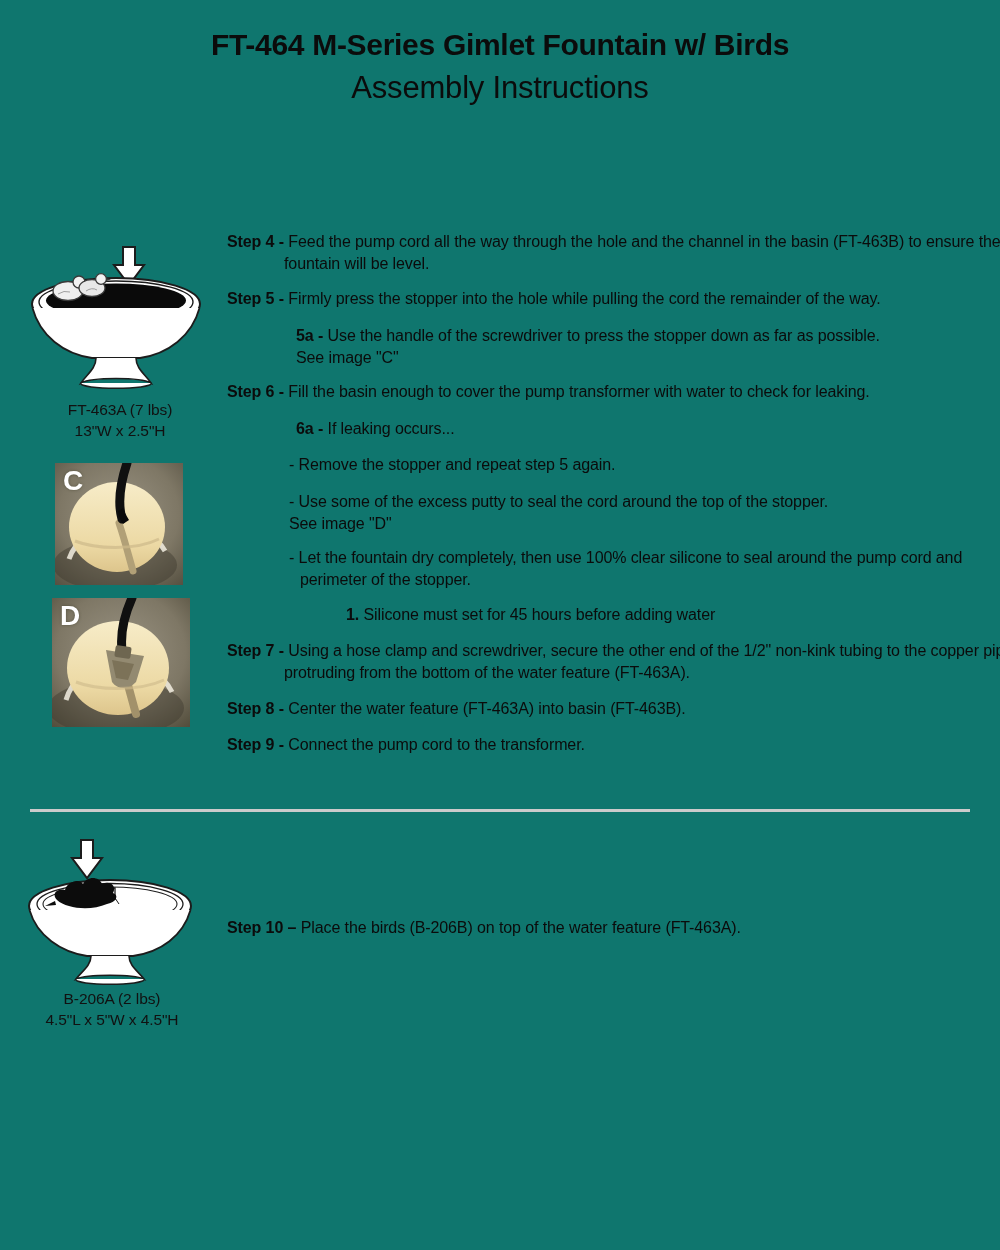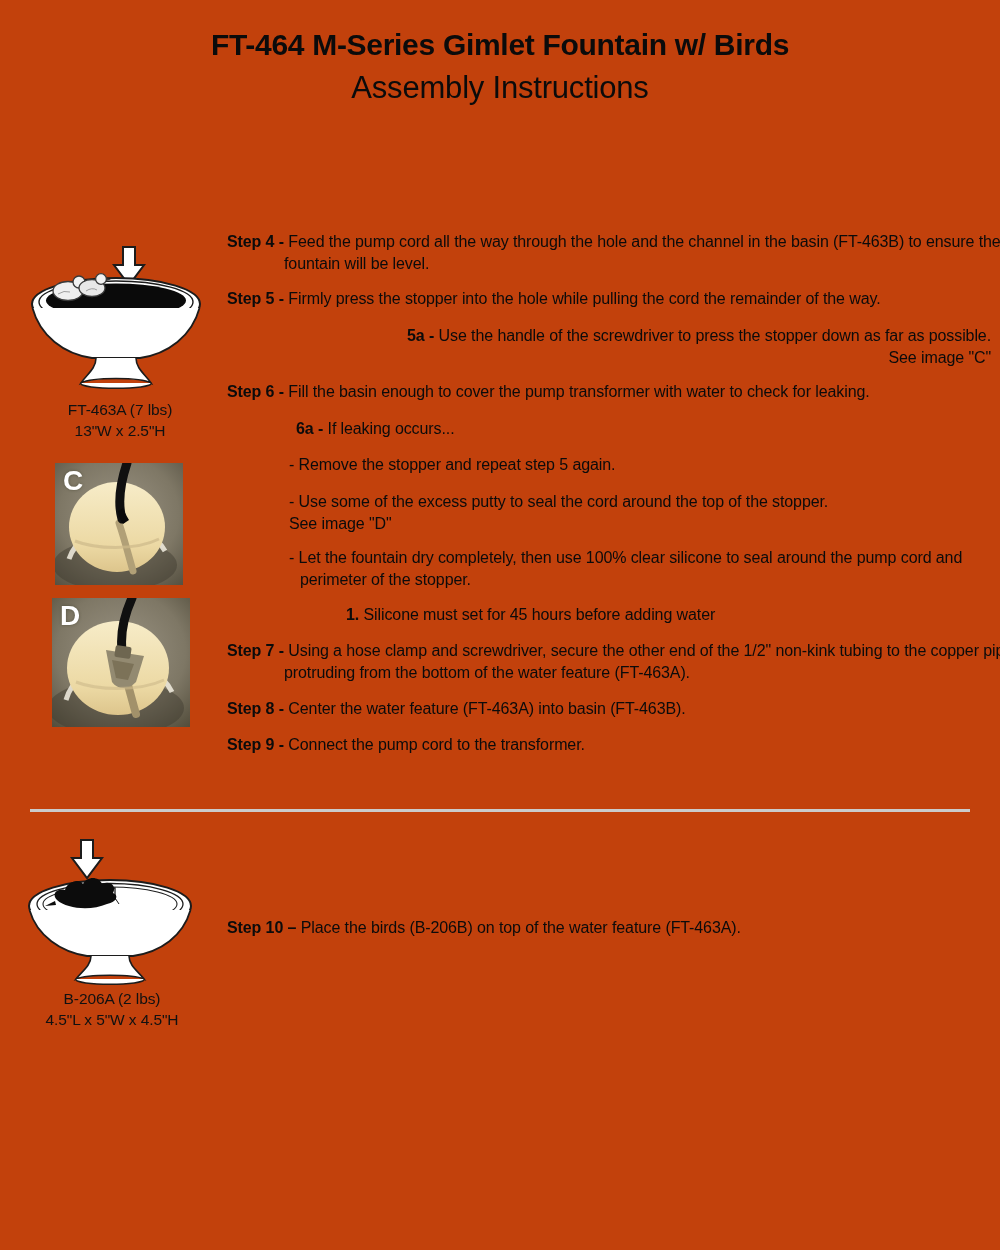--- a/index.html
+++ b/index.html
@@ -1,16 +1,16 @@
 <!DOCTYPE html>
 <html><head>
 <meta charset="utf-8">
 <style>
   html,body{margin:0;padding:0;background:#ffffff;}
-  .doc{position:relative;width:1000px;height:1250px;background:#c2410c;overflow:hidden;
+  .doc{position:relative;width:1000px;height:1250px;background:#0f766e;overflow:hidden;
        font-family:"Liberation Sans",sans-serif;color:#0b0b0b;}
   .title{position:absolute;top:28px;left:0;width:1000px;text-align:center;
          font-size:30px;font-weight:bold;letter-spacing:-0.3px;}
   .subtitle{position:absolute;top:70px;left:0;width:1000px;text-align:center;
             font-size:31px;font-weight:normal;letter-spacing:-0.2px;}
   .steps{position:absolute;left:227px;top:0;width:740px;height:1250px;
          font-size:16px;line-height:21.5px;letter-spacing:-0.1px;}
   .steps p{position:absolute;margin:0;left:0;width:735px;}
   .steps p b{font-weight:bold;}
   p.step{padding-left:57px;text-indent:-57px;}
@@ -156,21 +156,21 @@
     <div>4.5"L x 5"W x 4.5"H</div>
   </div>
 
   <div class="divider"></div>
 
   <div class="steps">
     <p class="step" style="top:231px;"><b>Step 4 -</b> <span>Feed the pump cord all the way through the hole and the channel in the basin (FT-463B) to ensure the fountain will be level.</span></p>
 
     <p class="step" style="top:288px;"><b>Step 5 -</b> <span>Firmly press the stopper into the hole while pulling the cord the remainder of the way.</span></p>
 
-    <p class="sub" style="top:325px;text-align:right;"><b>5a -</b> <span>Use the handle of the screwdriver to press the stopper down as far as possible.</span><span class="l2">See image "C"</span></p>
+    <p class="sub" style="top:325px;"><b>5a -</b> <span>Use the handle of the screwdriver to press the stopper down as far as possible.</span><span class="l2">See image "C"</span></p>
 
     <p class="step" style="top:381px;"><b>Step 6 -</b> <span>Fill the basin enough to cover the pump transformer with water to check for leaking.</span></p>
 
     <p class="sub" style="top:418px;"><b>6a -</b> <span>If leaking occurs...</span></p>
 
     <p class="bullet" style="top:454px;"><b>-</b> <span>Remove the stopper and repeat step 5 again.</span></p>
 
     <p class="bullet" style="top:491px;"><b>-</b> <span>Use some of the excess putty to seal the cord around the top of the stopper.</span><span class="l2">See image "D"</span></p>
 
     <p class="bullet" style="top:547px;"><b>-</b> <span>Let the fountain dry completely, then use 100% clear silicone to seal around the pump cord and perimeter of the stopper.</span></p>

